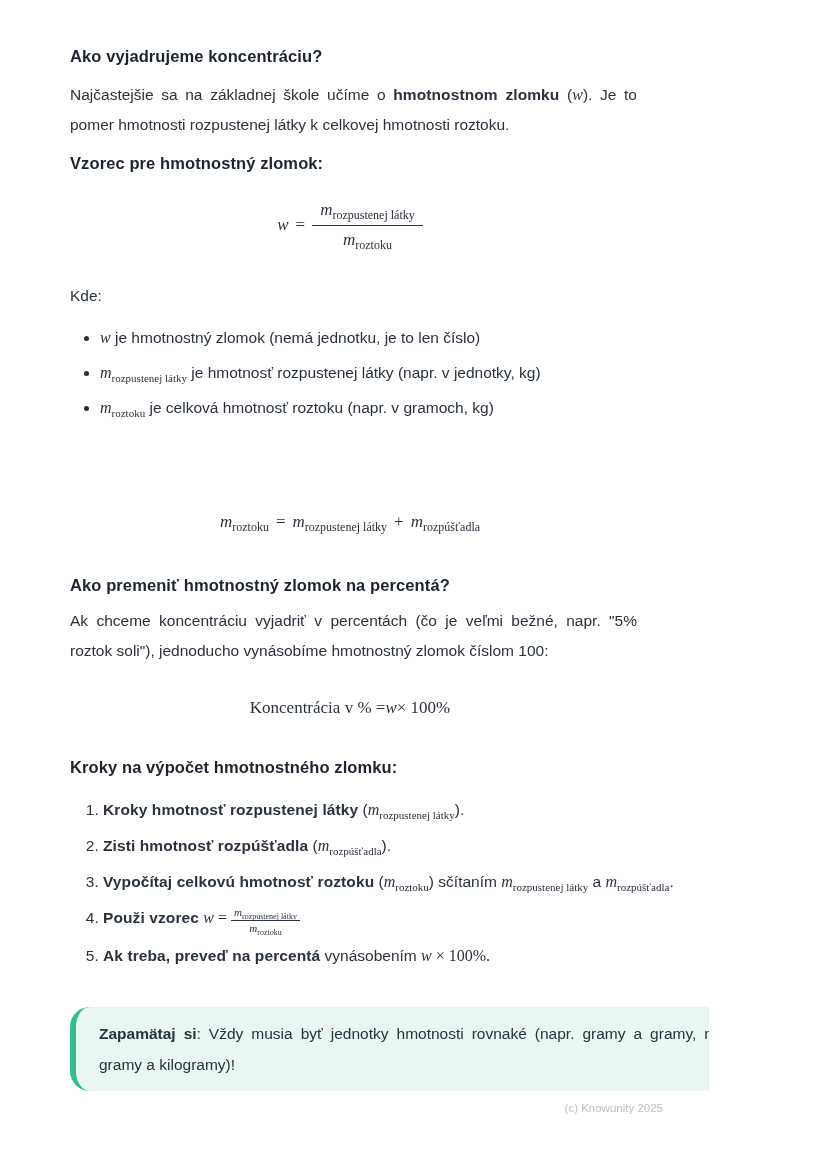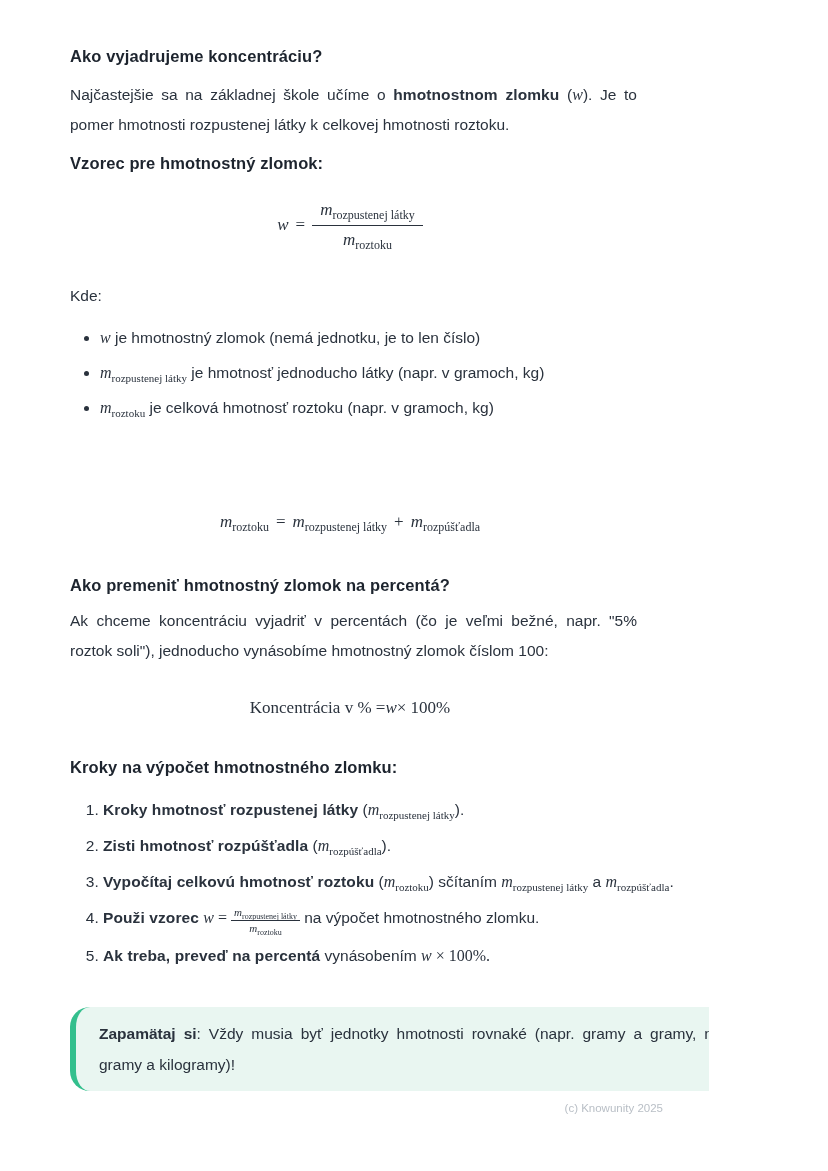--- a/index.html
+++ b/index.html
@@ -76,21 +76,21 @@
     <span class="dfrac">
       <span class="num"><i>m</i><sub>rozpustenej látky</sub></span>
       <span class="den"><i>m</i><sub>roztoku</sub></span>
     </span>
   </div>
 
   <div class="blk para" style="top:281px">Kde:</div>
 
   <ul class="kde-list blk" style="top:323px">
     <li><span class="math m-inline"><i>w</i></span><span> je hmotnostný zlomok (nemá jednotku, je to len číslo)</span></li>
-    <li><span class="math m-inline"><i>m</i><sub>rozpustenej látky</sub></span><span> je hmotnosť jednoducho látky (napr. v gramoch, kg)</span></li>
+    <li><span class="math m-inline"><i>m</i><sub>rozpustenej látky</sub></span><span> je hmotnosť rozpustenej látky (napr. v jednotky, kg)</span></li>
     <li><span class="math m-inline"><i>m</i><sub>roztoku</sub></span><span> je celková hmotnosť roztoku (napr. v gramoch, kg)</span></li>
   </ul>
 
 
   <div class="formula blk" style="top:512px">
     <span class="math"><i>m</i><sub>roztoku</sub></span>
     <span class="op">=</span>
     <span class="math"><i>m</i><sub>rozpustenej látky</sub></span>
     <span class="op">+</span>
     <span class="math"><i>m</i><sub>rozpúšťadla</sub></span>
@@ -105,21 +105,21 @@
       <i>w</i>
       <span> × 100%</span>
   </div>
 
   <h3 class="blk" style="top:757px">Kroky na výpočet hmotnostného zlomku:</h3>
 
   <ol class="steps blk" style="top:795px">
     <li><strong>Kroky hmotnosť rozpustenej látky</strong><span> (</span><span class="math m-inline"><i>m</i><sub>rozpustenej látky</sub></span><span>).</span></li>
     <li><strong>Zisti hmotnosť rozpúšťadla</strong><span> (</span><span class="math m-inline"><i>m</i><sub>rozpúšťadla</sub></span><span>).</span></li>
     <li><strong>Vypočítaj celkovú hmotnosť roztoku</strong><span> (</span><span class="math m-inline"><i>m</i><sub>roztoku</sub></span><span>) sčítaním </span><span class="math m-inline"><i>m</i><sub>rozpustenej látky</sub></span><span> a </span><span class="math m-inline"><i>m</i><sub>rozpúšťadla</sub></span><span>.</span></li>
-    <li><strong>Použi vzorec </strong><span class="math m-inline"><i>w</i> <span>=</span> <span class="ifrac"><span class="n"><i>m</i><sub>rozpustenej látky</sub></span><span class="d"><i>m</i><sub>roztoku</sub></span></span></span><span> na výpočet hmotnostného zlomku.</span></li>
+    <li><strong>Použi vzorec </strong><span class="math m-inline"><i>w</i> <span>=</span> <span class="ifrac"><span class="n"><i>m</i><sub>rozpustenej látky</sub></span><span class="d"><i>m</i><sub>roztoku</sub></span></span></span></li>
     <li><strong>Ak treba, preveď na percentá</strong><span> vynásobením </span><span class="math m-inline"><i>w</i><span> × 100%.</span></span></li>
   </ol>
 
   <div class="callout"><strong>Zapamätaj si</strong><span>: Vždy musia byť jednotky hmotnosti rovnaké (napr. gramy a gramy, nie gramy a kilogramy)!</span></div>
 
   <div class="footer">(c) Knowunity 2025</div>
 
 </div>
 
 </body></html>

